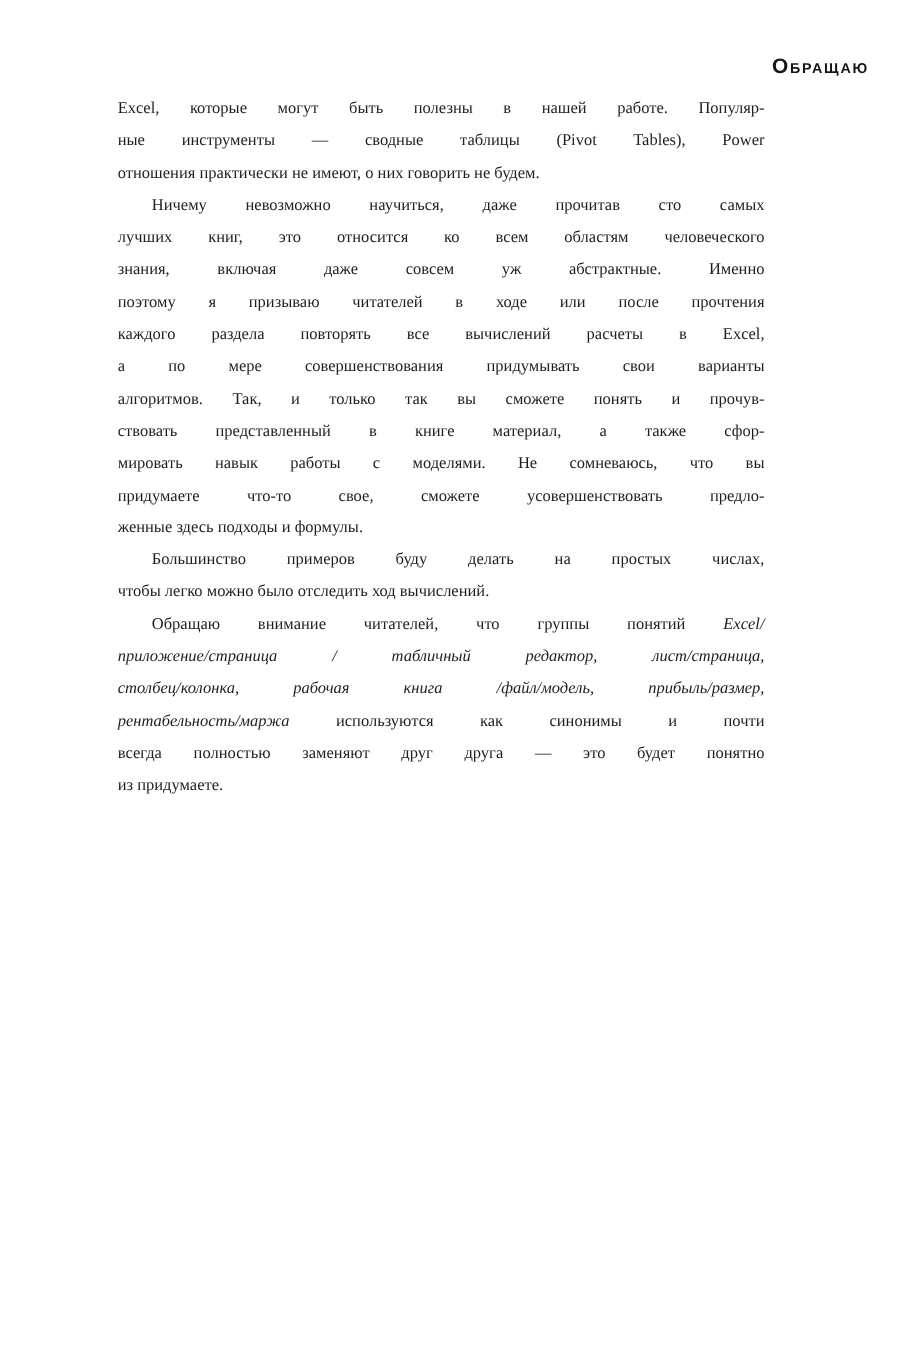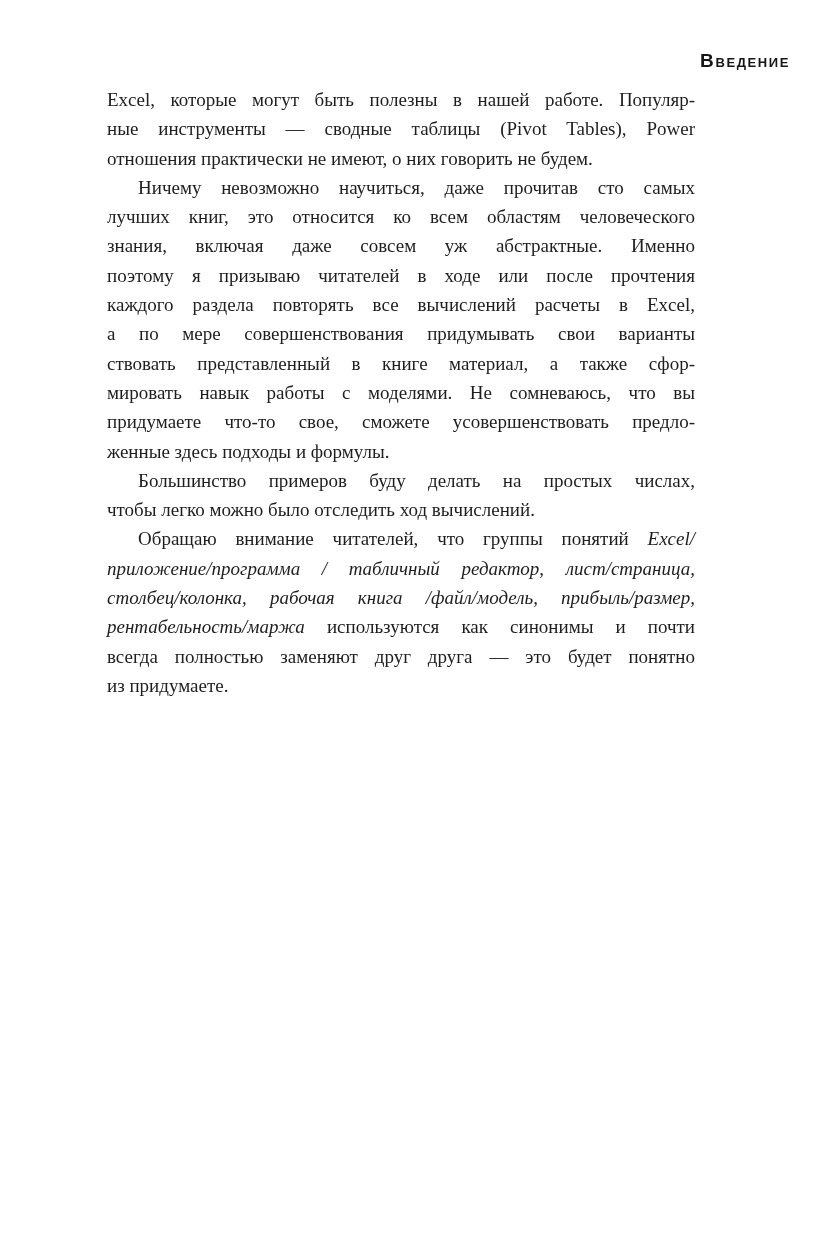--- a/index.html
+++ b/index.html
@@ -22,62 +22,63 @@
     font-variant: small-caps;
     letter-spacing: 1.6px;
     font-size: 19px;
     color: #161616;
     line-height: 22px;
   }
   .body-text {
     position: absolute;
     left: 107px; top: 85px;
     width: 588px;
-    font-size: 19px;
+    font-size: 15px;
     line-height: 29.3px;
     color: #1e1e1e;
   }
   .paragraph { margin: 0; }
   .line {
     text-align: justify;
     text-align-last: justify;
   }
   .line.end { text-align-last: left; }
   .line.indent { text-indent: 31px; }
   .line em { }
 </style>
 </head>
 <body>
 
 <div class="page">
-  <div class="running-header">Введение</div>
+  <div class="running-header">Обращаю</div>
   <div class="body-text">
       <div class="paragraph">
         <div class="line"><span>Excel, которые могут быть полезны в нашей работе. Популяр-</span></div>
         <div class="line"><span>ные инструменты — сводные таблицы (Pivot Tables), Power</span></div>
         <div class="line end"><span>отношения практически не имеют, о них говорить не будем.</span></div>
       </div>
       <div class="paragraph">
         <div class="line indent"><span>Ничему невозможно научиться, даже прочитав сто самых</span></div>
         <div class="line"><span>лучших книг, это относится ко всем областям человеческого</span></div>
         <div class="line"><span>знания, включая даже совсем уж абстрактные. Именно</span></div>
         <div class="line"><span>поэтому я призываю читателей в ходе или после прочтения</span></div>
         <div class="line"><span>каждого раздела повторять все вычислений расчеты в Excel,</span></div>
         <div class="line"><span>а по мере совершенствования придумывать свои варианты</span></div>
+        <div class="line"><span>алгоритмов. Так, и только так вы сможете понять и прочув-</span></div>
         <div class="line"><span>ствовать представленный в книге материал, а также сфор-</span></div>
         <div class="line"><span>мировать навык работы с моделями. Не сомневаюсь, что вы</span></div>
         <div class="line"><span>придумаете что-то свое, сможете усовершенствовать предло-</span></div>
         <div class="line end"><span>женные здесь подходы и формулы.</span></div>
       </div>
       <div class="paragraph">
         <div class="line indent"><span>Большинство примеров буду делать на простых числах,</span></div>
         <div class="line end"><span>чтобы легко можно было отследить ход вычислений.</span></div>
       </div>
       <div class="paragraph">
         <div class="line indent"><span>Обращаю внимание читателей, что группы понятий </span><em>Excel/</em></div>
-        <div class="line"><em>приложение/программа / табличный редактор, лист/страница,</em></div>
+        <div class="line"><em>приложение/страница / табличный редактор, лист/страница,</em></div>
         <div class="line"><em>столбец/колонка, рабочая книга /файл/модель, прибыль/размер,</em></div>
         <div class="line"><em>рентабельность/маржа</em><span> используются как синонимы и почти</span></div>
         <div class="line"><span>всегда полностью заменяют друг друга — это будет понятно</span></div>
         <div class="line end"><span>из придумаете.</span></div>
       </div>
     </div>
 </div>
 
 </body></html>

